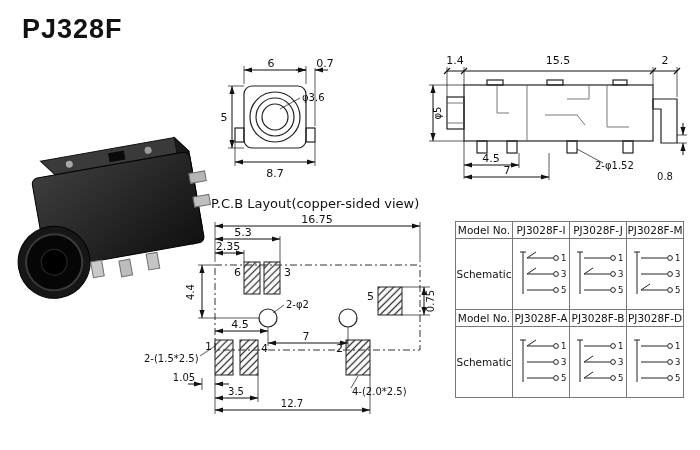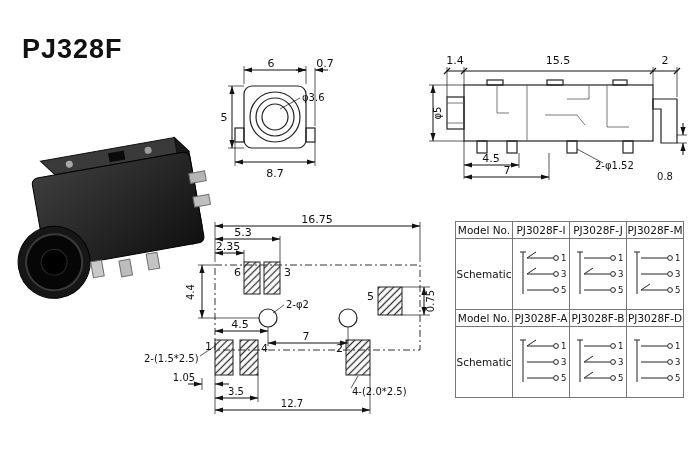--- a/index.html
+++ b/index.html
@@ -1,19 +1,19 @@
 <!DOCTYPE html>
 <html><head>
 <meta charset="utf-8">
 <style>
   html,body{margin:0;padding:0;background:#fff;}
   .screen{position:relative;width:700px;height:450px;background:#ffffff;overflow:hidden;
           font-family:"DejaVu Sans",sans-serif;color:#111;}
   .page-title{position:absolute;left:22px;top:14px;font-size:27px;font-weight:bold;
-              font-family:"Liberation Sans","DejaVu Sans",sans-serif;letter-spacing:1px;margin-top:20px;}
+              font-family:"Liberation Sans","DejaVu Sans",sans-serif;letter-spacing:1px;}
   .draw{position:absolute;}
   .pcb-heading{position:absolute;left:211px;top:196px;font-size:13px;color:#111;}
   
   .o{stroke:#222;stroke-width:1.2;fill:none;}
   .i{stroke:#555;stroke-width:0.8;fill:none;}
   .d{stroke:#111;stroke-width:1;fill:none;}
   .e{stroke:#111;stroke-width:0.7;fill:none;}
   .k{stroke:#111;stroke-width:1.2;}
   .dash{stroke:#333;stroke-width:1;fill:none;stroke-dasharray:7 3 2 3;}
   .pad{fill:url(#hat);stroke:#222;stroke-width:1;}
@@ -139,20 +139,21 @@
 
     <line class="e" x1="176" y1="110" x2="150" y2="96"></line>
     <text class="ts" x="168" y="116" text-anchor="start">2-φ1.52</text>
 
     <path class="e" d="M250,82 L260,82 M250,90 L260,90"></path>
     <line class="d" x1="256" y1="70" x2="256" y2="82" marker-end="url(#ar)"></line>
     <line class="d" x1="256" y1="102" x2="256" y2="90" marker-end="url(#ar)"></line>
     <text class="ts" x="238" y="127" text-anchor="middle">0.8</text>
   </svg>
 
+  <div class="pcb-heading">P.C.B Layout(copper-sided view)</div>
 
   <svg class="draw" style="left:140px;top:212px" width="320" height="228" viewBox="0 0 320 228">
 
     <rect class="dash" x="75" y="53" width="205" height="85"></rect>
 
     <path class="e" d="M75,50 L75,10 M280,50 L280,10"></path>
     <line class="d" x1="75" y1="14" x2="280" y2="14" marker-start="url(#ars)" marker-end="url(#ar)"></line>
     <text class="t" x="177" y="11" text-anchor="middle">16.75</text>
 
     <path class="e" d="M140,24 L140,50"></path>

